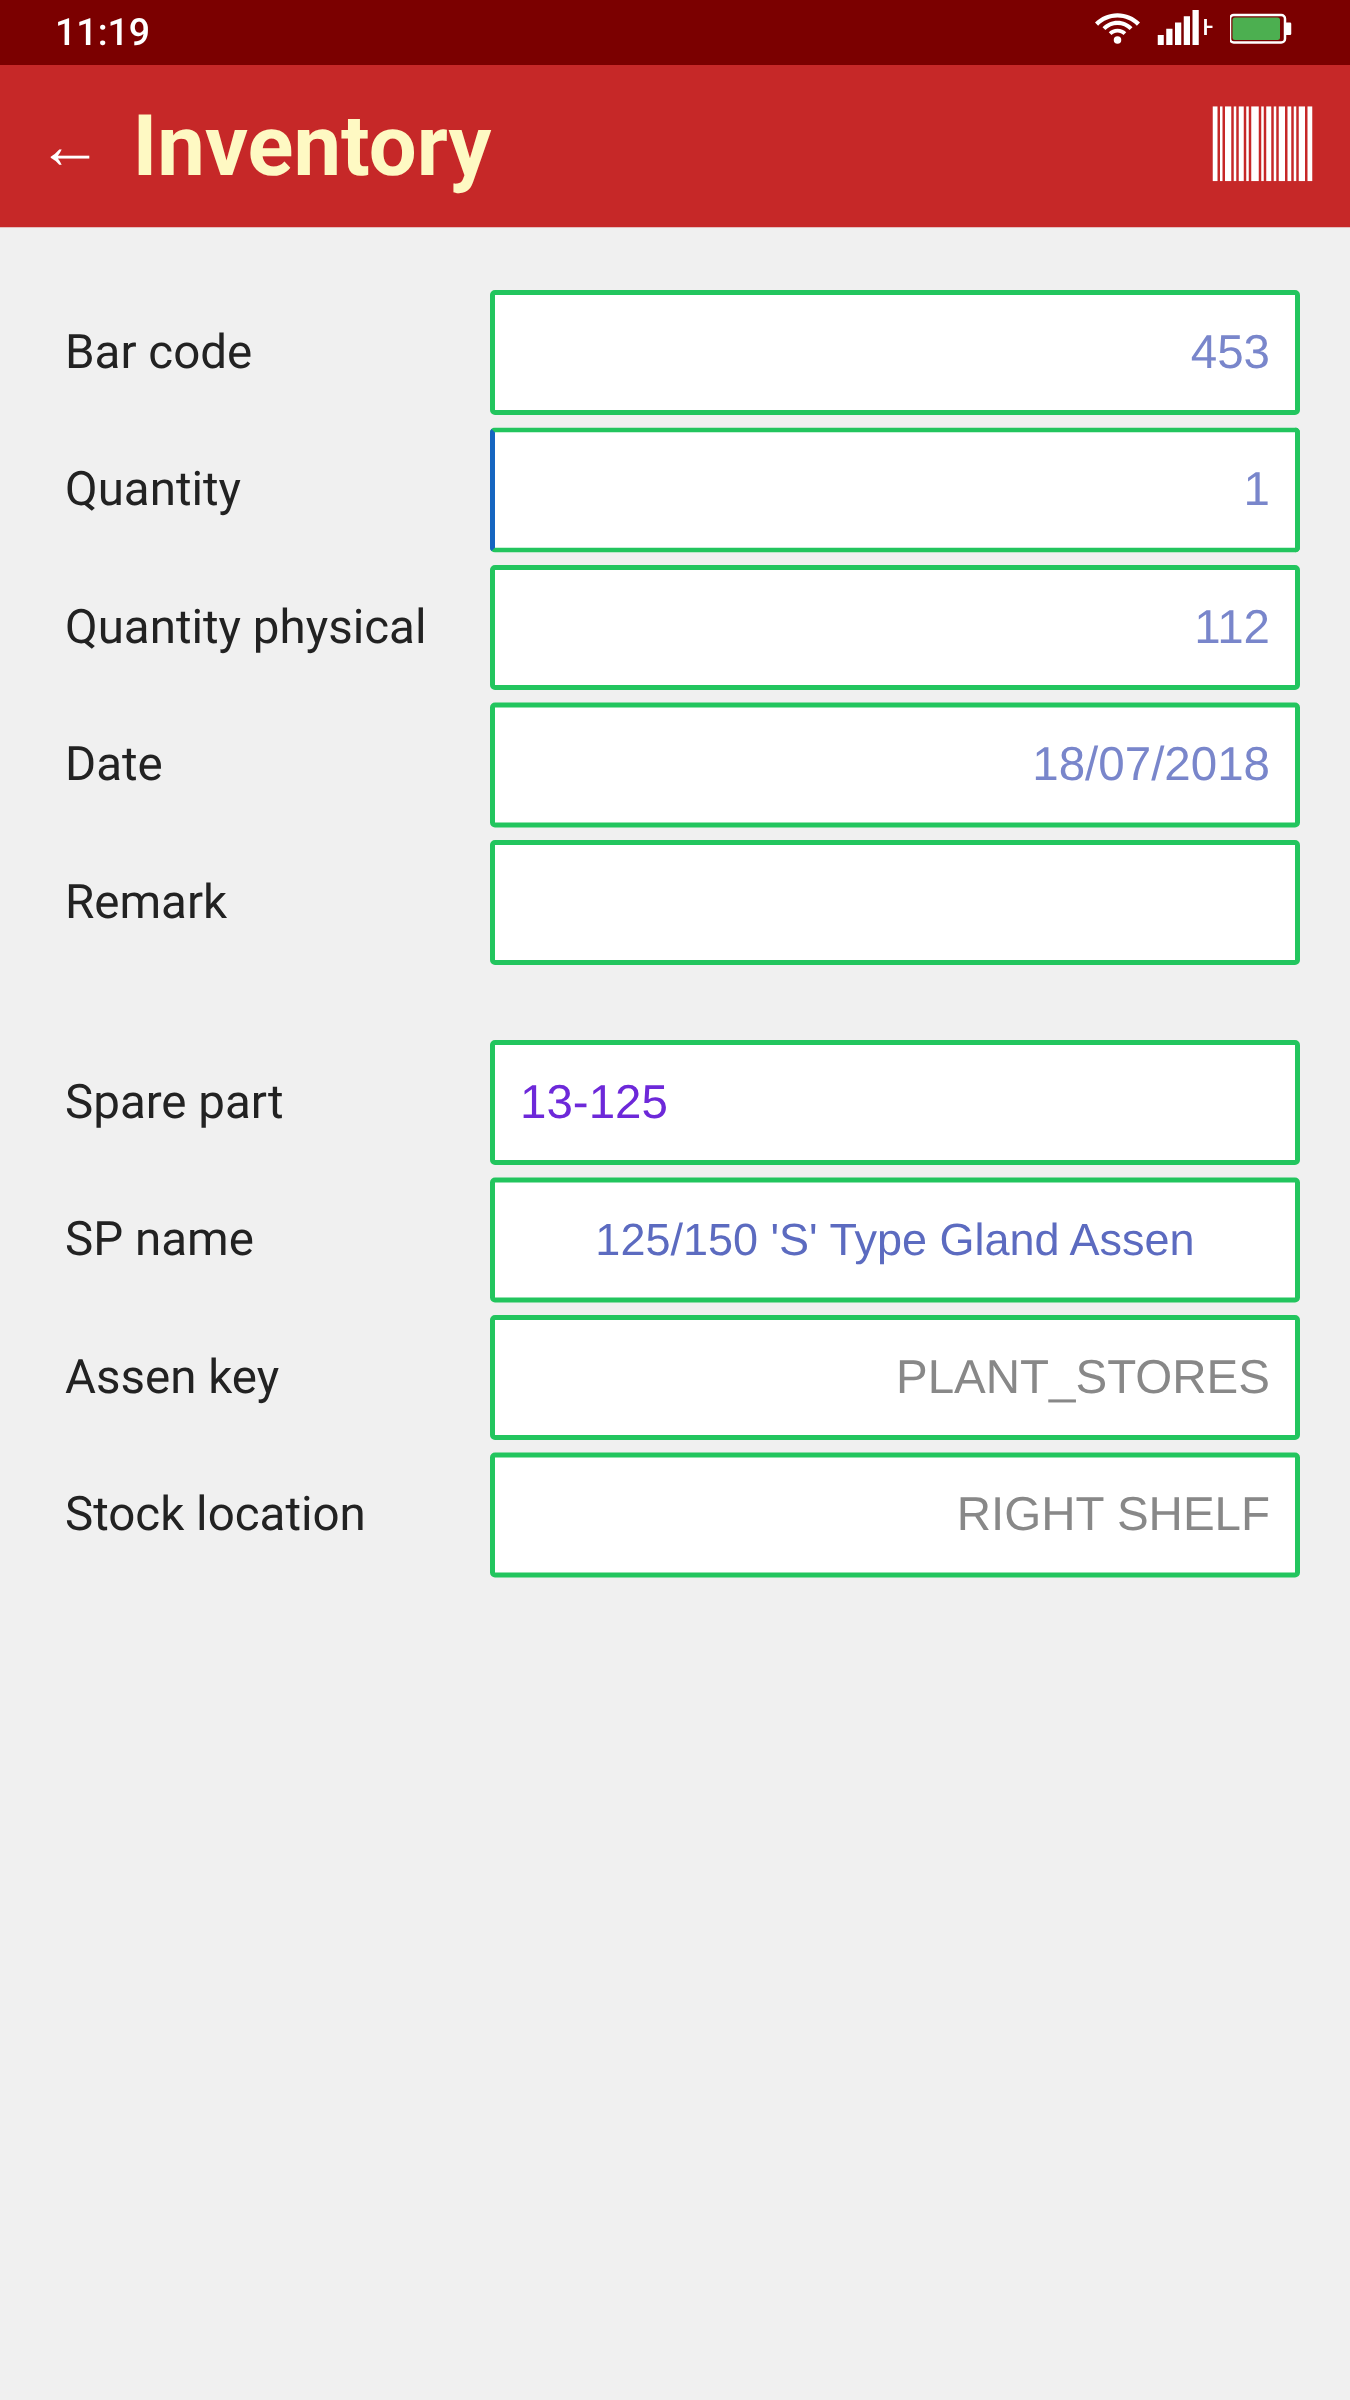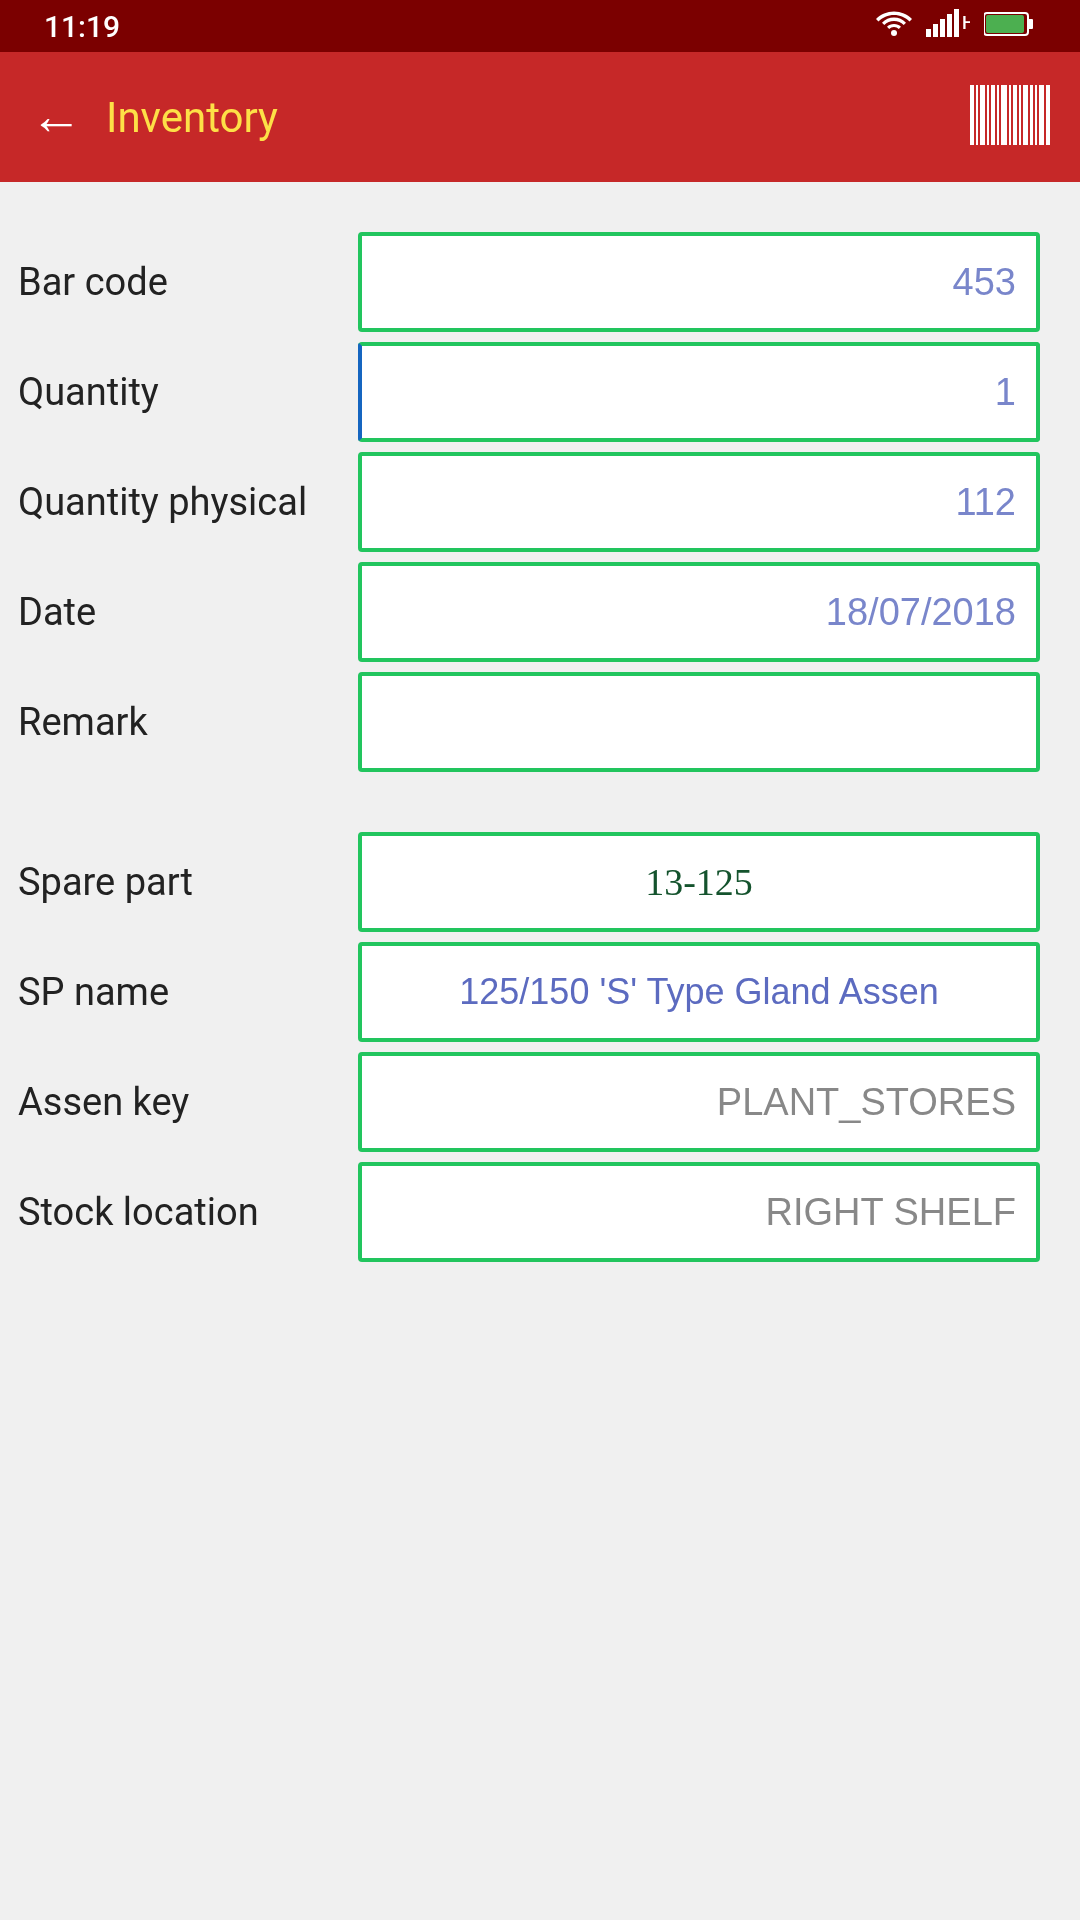--- a/index.html
+++ b/index.html
@@ -48,29 +48,29 @@
     }
 
     .back-arrow {
       color: white;
       font-size: 52px;
       line-height: 1;
       cursor: pointer;
     }
 
     .app-title {
-      color: #fde047;
-      font-size: 42px;
-      font-weight: 400;
+      color: #fef9c3;
+      font-size: 68px;
+      font-weight: 700;
     }
 
     
     .content {
       background: #f0f0f0;
-      padding: 50px 40px 40px 18px;
+      padding: 50px 40px 40px 52px;
     }
 
     
     .form-row {
       display: flex;
       align-items: center;
       margin-bottom: 10px;
     }
 
     .form-label {
@@ -197,21 +197,21 @@
 
   <div class="form-row">
     <span class="form-label">Remark</span>
     <input class="form-input" type="text" value="" style="color: rgb(121, 134, 203); text-align: right;">
   </div>
 
   <div class="spacer"></div>
 
   <div class="form-row">
     <span class="form-label">Spare part</span>
-    <input class="form-input" type="text" value="13-125" style="color: #14532d; text-align: center; font-family: Liberation Serif, serif;">
+    <input class="form-input" type="text" value="13-125" style="color: #6d28d9; text-align: left;">
   </div>
 
   <div class="form-row">
     <span class="form-label">SP name</span>
     <input class="form-input" type="text" value="125/150 'S' Type Gland Assen" style="color: rgb(92, 107, 192); text-align: center; font-size: 36px;">
   </div>
 
   <div class="form-row">
     <span class="form-label">Assen key</span>
     <input class="form-input" type="text" value="PLANT_STORES" style="color: rgb(136, 136, 136); text-align: right;">

